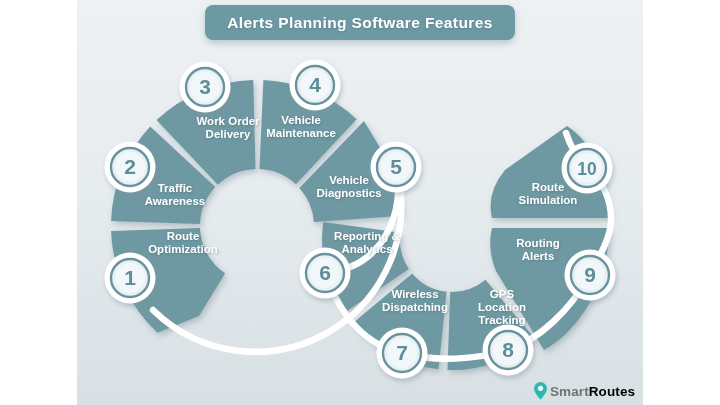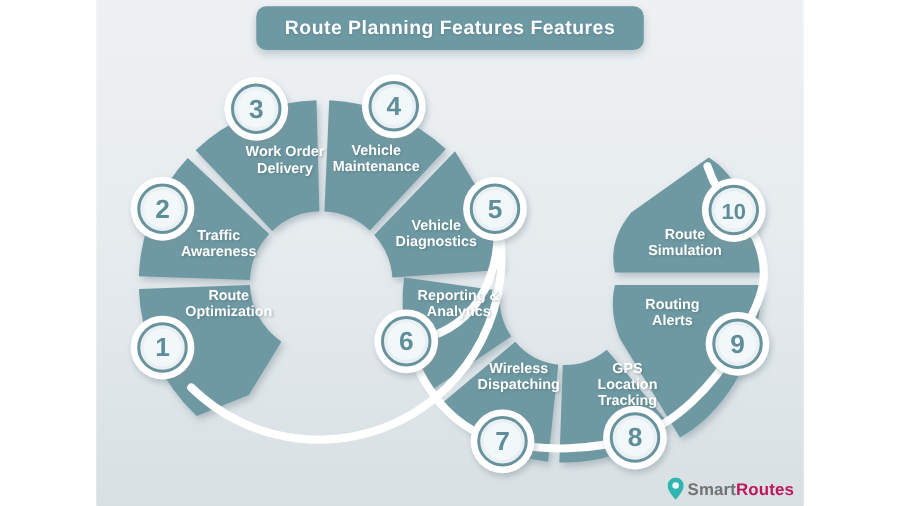--- a/index.html
+++ b/index.html
@@ -16,30 +16,30 @@
   .seg{fill:#6e99a2;}
   .wave-band{fill:none;stroke:#ffffff;stroke-width:6.5;stroke-linecap:round;}
   .num-outer{fill:#ffffff;}
   .num-inner{fill:#e9f0f3;stroke:#68939d;stroke-width:2.4;}
   .num-core{fill:#f2f7f9;}
   .num-text{fill:#5d8e99;font-weight:bold;text-anchor:middle;}
   .seg-label{fill:#ffffff;font-size:11.5px;font-weight:bold;text-anchor:middle;}
   #logo{position:absolute;left:534px;top:381px;height:20px;display:flex;align-items:center;gap:3px;}
   #logo .brand{font-size:13.5px;font-weight:bold;letter-spacing:.1px;}
   #logo .brand-prefix{color:#737373;}
-  #logo .brand-suffix{color:#be185d;}
+  #logo .brand-suffix{color:#000000;}
 </style>
 </head>
 <body>
 
 <div id="stage">
   <div id="canvas-bg"></div>
 
   <div id="title-banner">
-    <span>Route Planning Features Features</span>
+    <span>Alerts Planning Software Features</span>
   </div>
 
   <svg id="wave-svg" width="720" height="405" viewBox="0 0 720 405">
     <defs>
       <filter id="segShadow" x="-20%" y="-20%" width="140%" height="140%">
         <feDropShadow dx="2" dy="3" stdDeviation="3" flood-color="#7e939c" flood-opacity="0.5"></feDropShadow>
       </filter>
       <filter id="circShadow" x="-40%" y="-40%" width="180%" height="180%">
         <feDropShadow dx="1.5" dy="3" stdDeviation="2.5" flood-color="#7e939c" flood-opacity="0.45"></feDropShadow>
       </filter>

